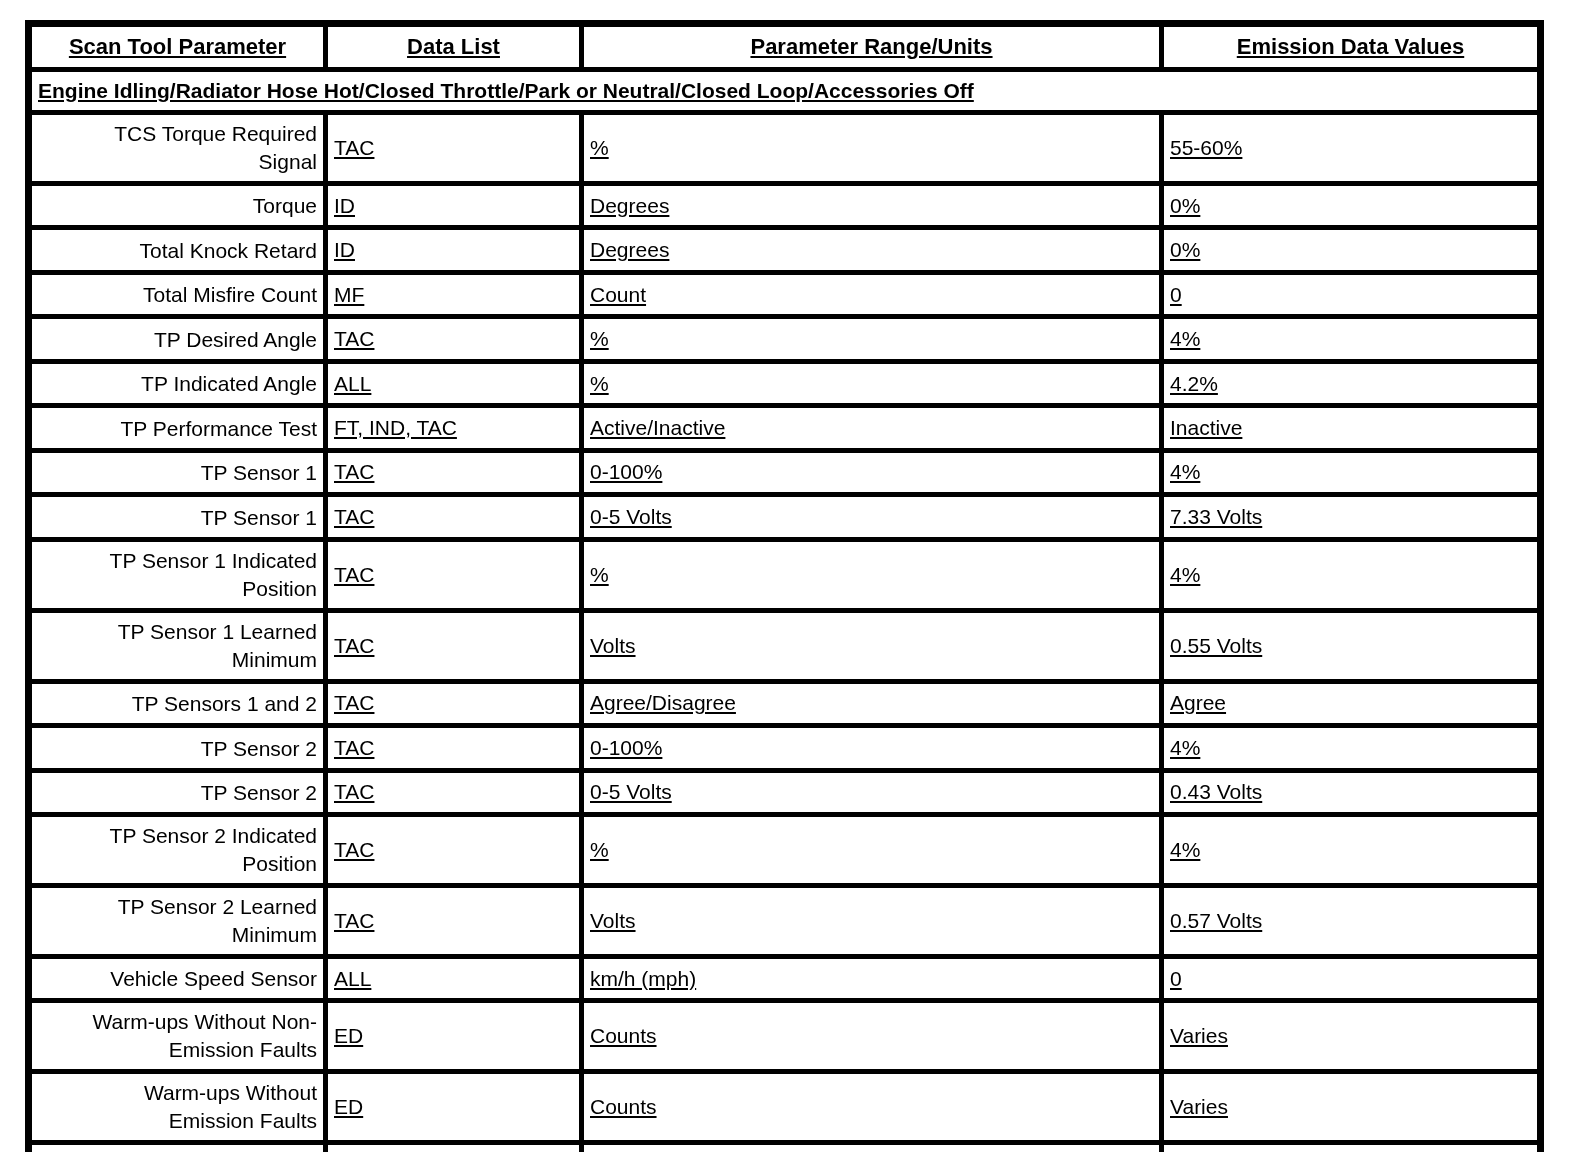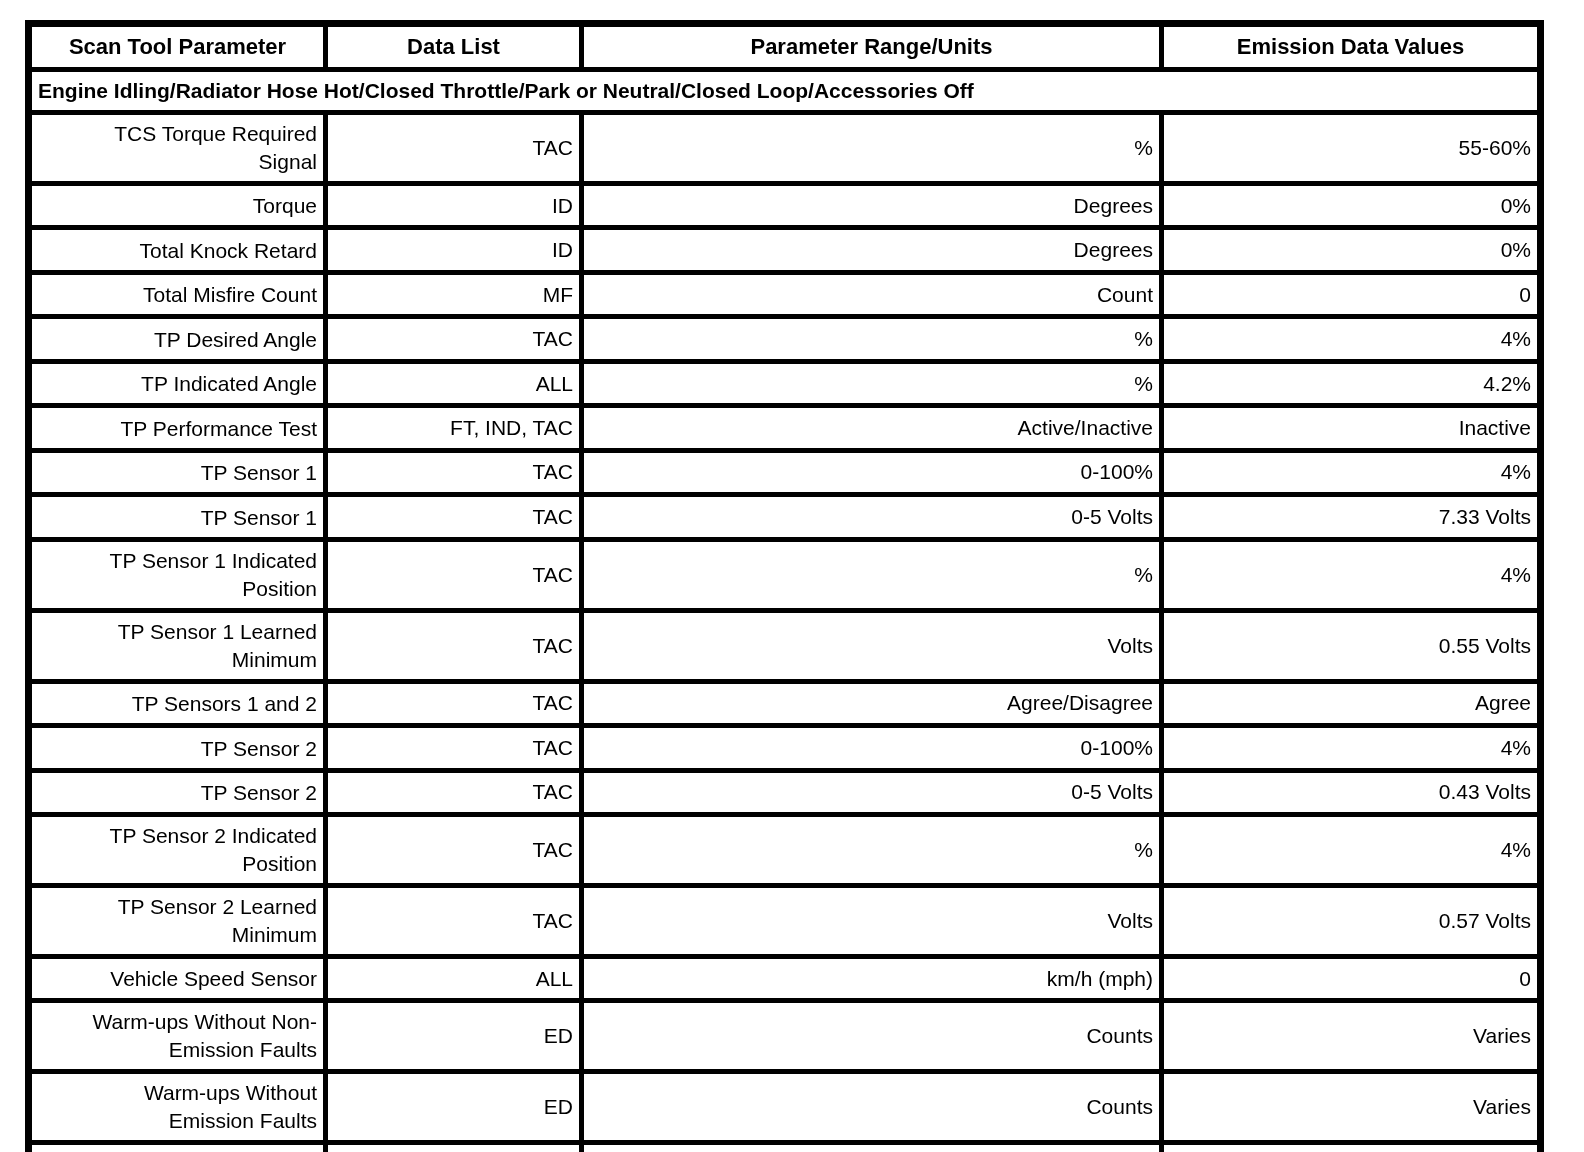--- a/index.html
+++ b/index.html
@@ -10,20 +10,21 @@
     color: #000000;
     width: 1584px;
     height: 1152px;
   }
   .page {
     width: 1472px;
     height: 1152px;
     background: #ffffff;
     box-sizing: border-box;
     padding: 20px 0 0 25px;
+    text-decoration: underline;
   }
   table.scan-table {
     border-collapse: collapse;
     table-layout: fixed;
     width: 1512px;
     border: 7px solid #000000;
   }
   table.scan-table th,
   table.scan-table td {
     border: 5px solid #000000;
@@ -46,21 +47,21 @@
     text-align: left;
     line-height: 26px;
     padding: 3px 4px;
   }
   td.param-cell { text-align: right; }
   td.param-cell .wrapbox {
     display: inline-block;
     max-width: 252px;
     vertical-align: middle;
   }
-  td.center-cell { text-align: right; }
+  td.center-cell { text-align: left; }
   col.c-param { width: 297px; }
   col.c-list  { width: 256px; }
   col.c-range { width: 580px; }
   col.c-typ   { width: 379px; }
 </style>
 </head>
 <body>
 
 <div class="page">
   <table class="scan-table">

